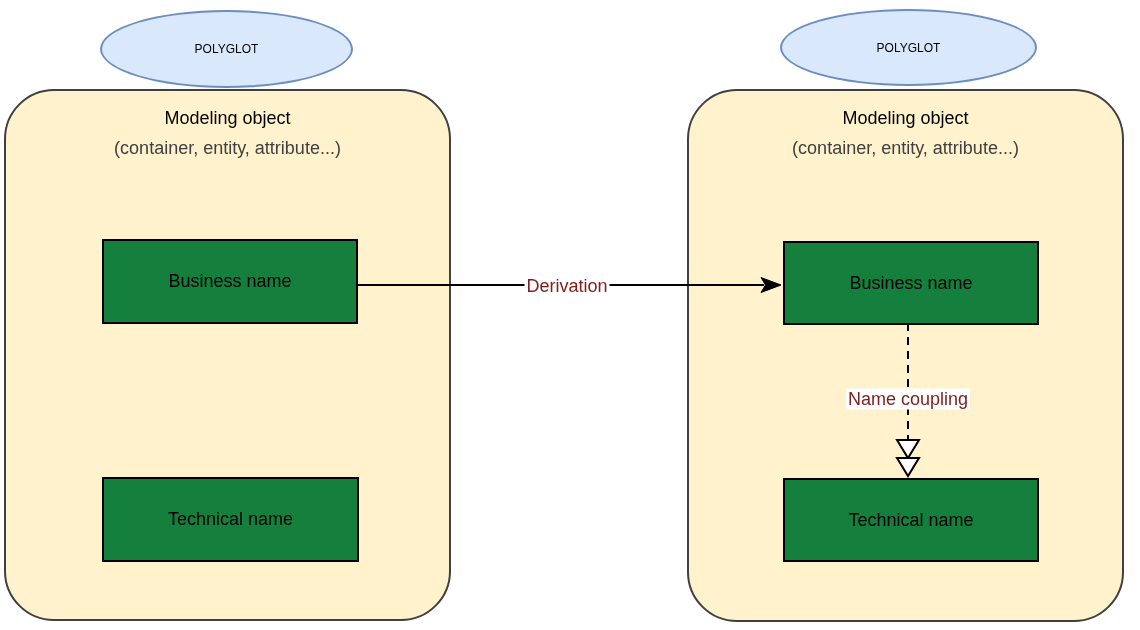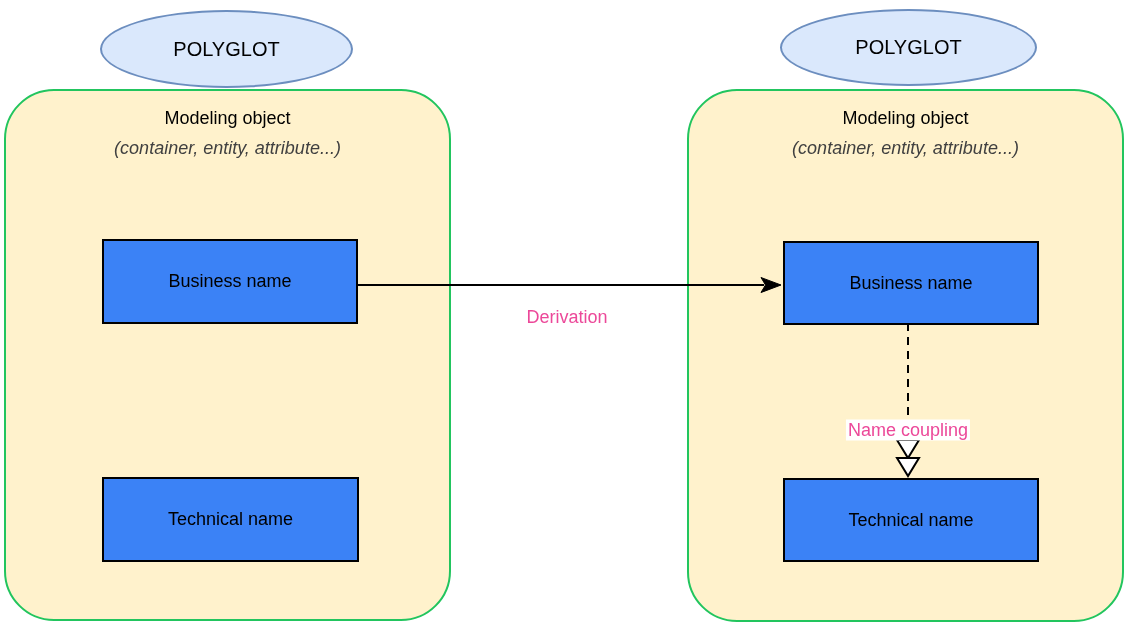--- a/index.html
+++ b/index.html
@@ -12,82 +12,80 @@
     position: relative;
     width: 1140px;
     height: 630px;
     background: #ffffff;
     overflow: hidden;
   }
   
   .group {
     position: absolute;
     background: #fff2cc;
-    border: 2px solid #22c55e;
+    border: 2px solid #404040;
     border-radius: 50px;
     box-sizing: border-box;
   }
   .group-title {
     position: absolute;
     top: 12px;
     left: 0;
     width: 100%;
     text-align: center;
     color: #000000;
     font-size: 18px;
     line-height: 30px;
   }
   .group-subtitle {
     color: #404040;
-    font-style: italic;
   }
   
   .name-box {
     position: absolute;
-    background: #3b82f6;
+    background: #15803d;
     border: 2px solid #000000;
     box-sizing: border-box;
     display: flex;
     align-items: center;
     justify-content: center;
     font-size: 18px;
     color: #000000;
     text-align: center;
   }
   
   .tag-ellipse {
     position: absolute;
     background: #dae8fc;
     border: 2px solid #6c8ebf;
     border-radius: 50%;
     box-sizing: border-box;
     display: flex;
     align-items: center;
     justify-content: center;
-    font-size: 20px;
+    font-size: 12px;
     color: #000000;
   }
   
   .edge-layer {
     position: absolute;
     top: 0;
     left: 0;
     width: 1140px;
     height: 630px;
     pointer-events: none;
   }
   .edge-label {
     position: absolute;
     transform: translate(-50%, -50%);
     background: #ffffff;
     padding: 0 2px;
     font-size: 18px;
-    color: #ec4899;
+    color: #7f1d1d;
     white-space: nowrap;
-    margin-top: 31px;
   }
 </style>
 </head>
 <body>
 
 <div class="canvas">
 
   <section class="group" style="left:4px; top:89px; width:447px; height:532px;">
     <div class="group-title">
       <div>Modeling object</div>

